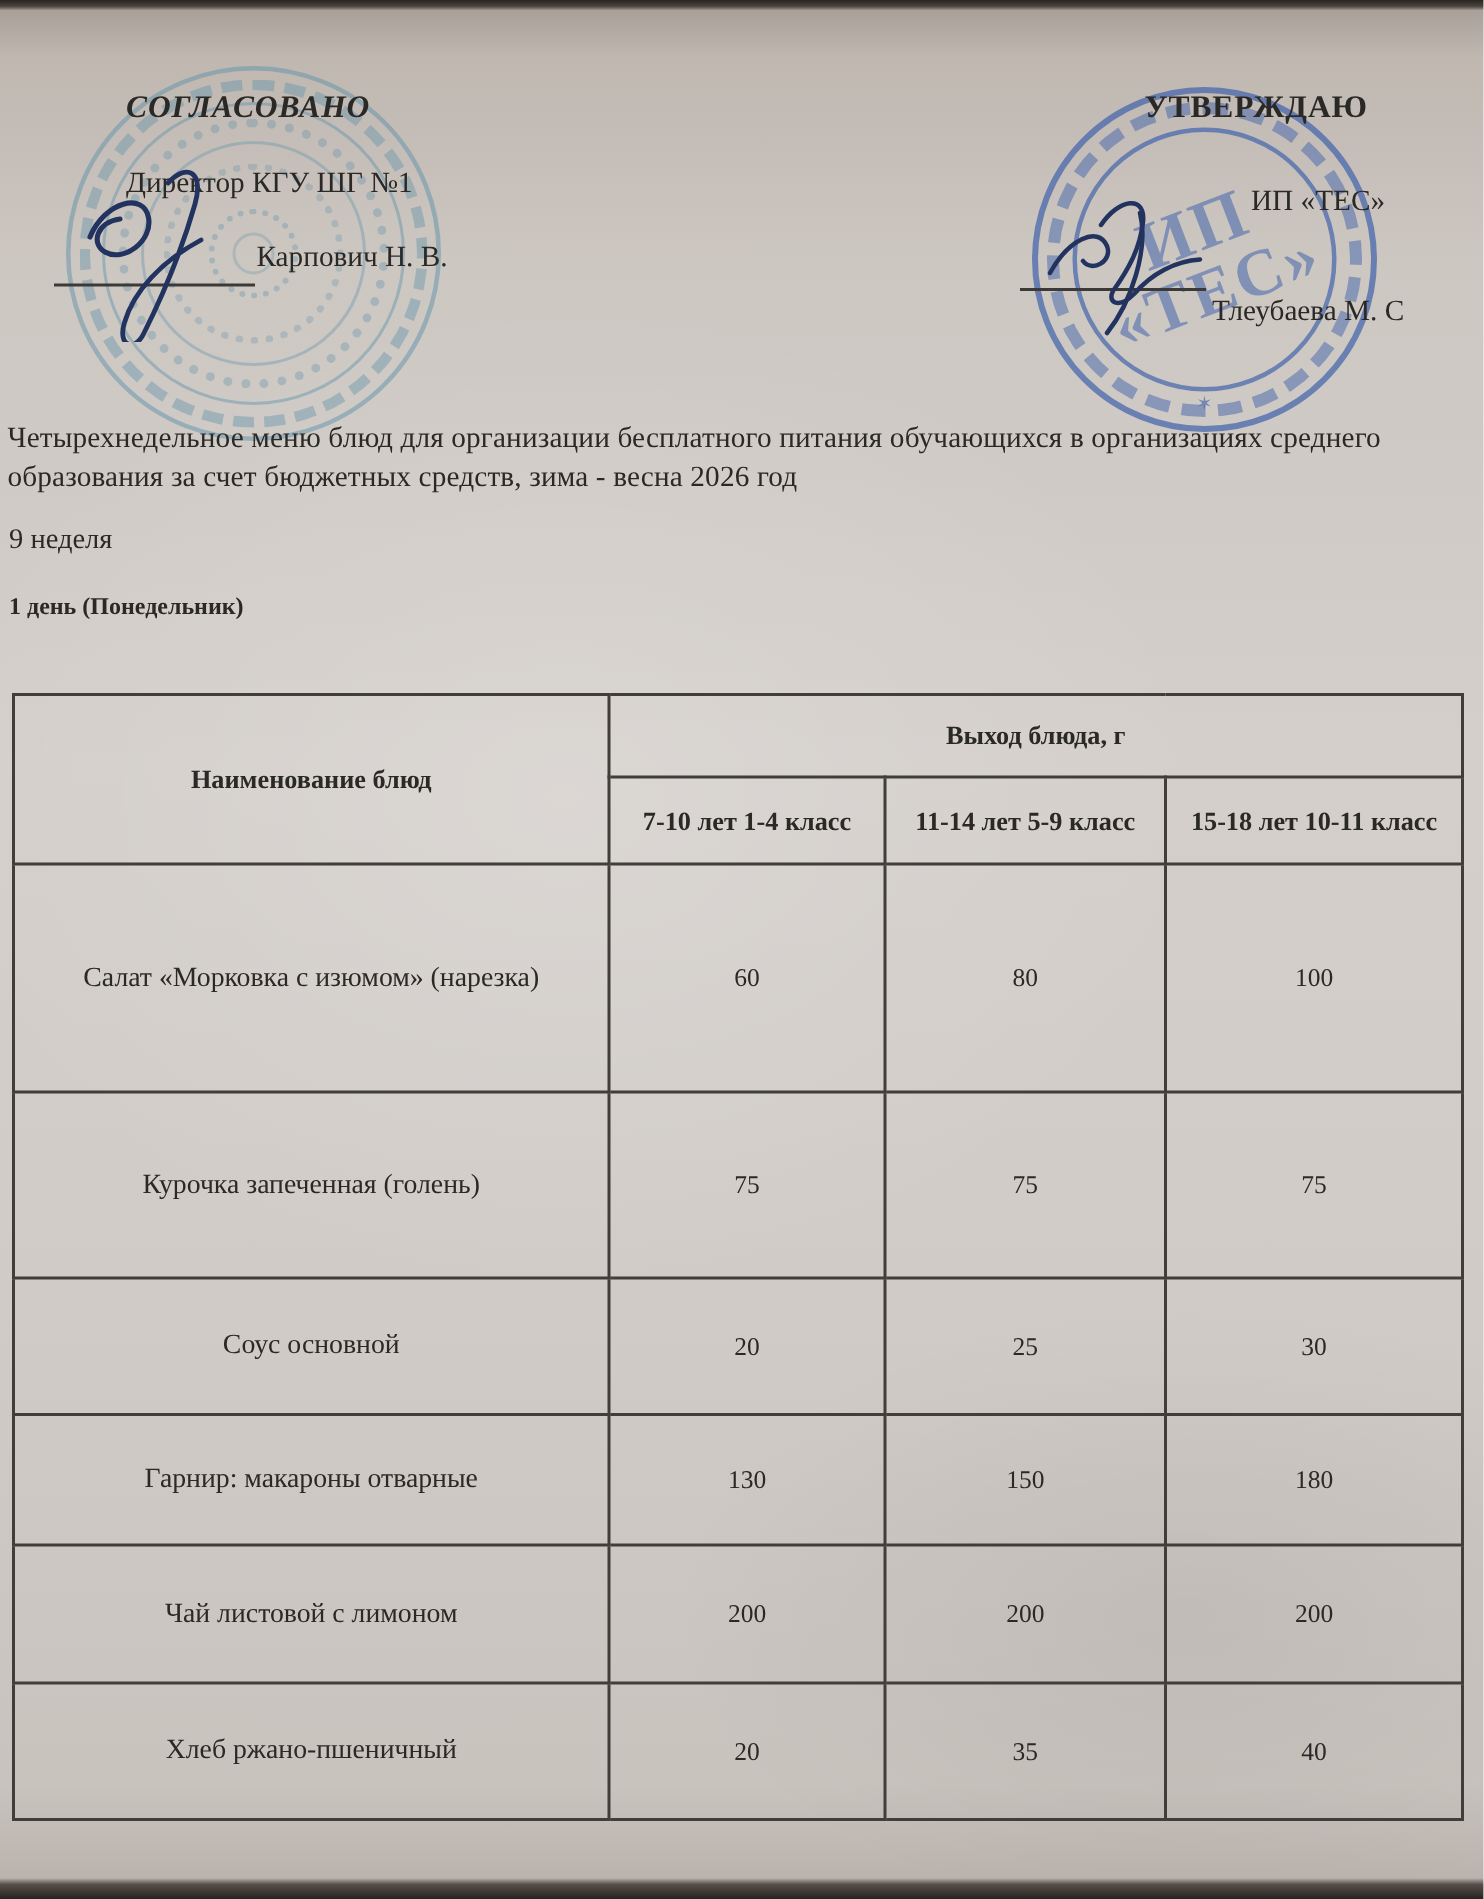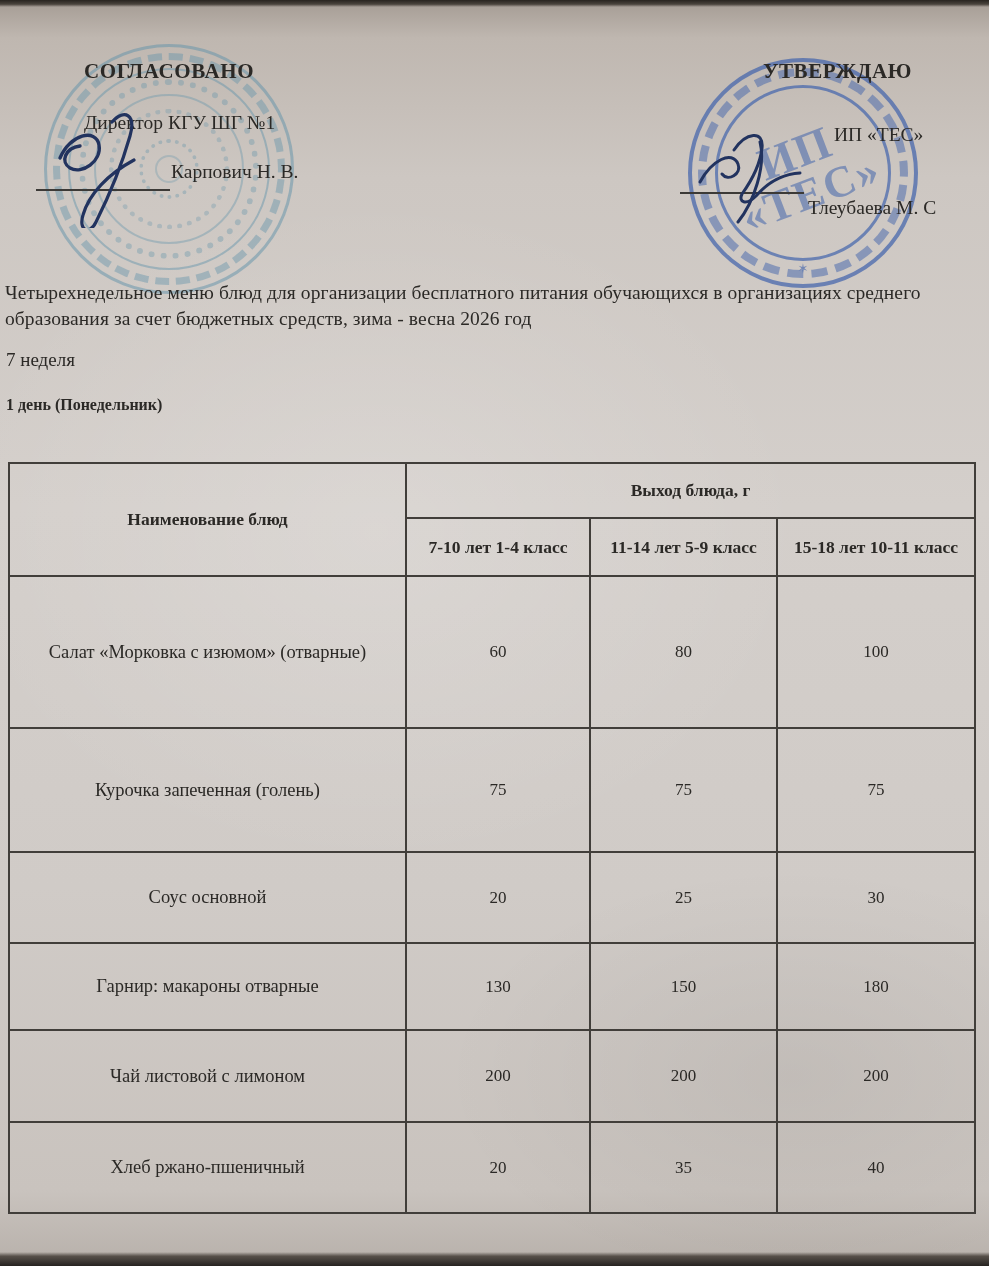--- a/index.html
+++ b/index.html
@@ -92,62 +92,62 @@
 <div class="stamp stamp-right">
   <div class="ring r1"></div>
   <div class="ring r2"></div>
   <div class="stamp-center-text">
     <span>ИП</span>
     <span class="l2">«ТЕС»</span>
   </div>
   <div class="star">✶</div>
 </div>
 
-<div class="txt b" style="left:84px; top:59px; font-size:21px; letter-spacing:0.6px;">СОГЛАСОВАНО</div>
+<div class="txt b" style="left:84px; top:59px; font-size:21px; letter-spacing:0.6px;font-style:italic;">СОГЛАСОВАНО</div>
 <div class="txt" style="left:84px; top:112px; font-size:19.5px;">Директор КГУ ШГ №1</div>
 <div class="txt" style="left:171px; top:161px; font-size:19.5px;">Карпович Н. В.</div>
 <div class="sigline" style="left:36px; top:189px; width:134px;"></div>
 <svg class="sig" style="left:32px; top:88px;" width="150" height="140" viewBox="0 0 150 140">
   <path d="M28,70 C38,46 64,40 67,57 C70,73 50,87 38,80 C28,74 33,60 48,58" stroke-width="3.4"></path>
   <path d="M80,34 C93,20 104,27 98,48 C90,76 77,108 64,134 C58,147 46,143 51,127 C57,106 76,86 102,72" stroke-width="3.2"></path>
 </svg>
 
 <div class="txt b" style="left:763px; top:59px; font-size:21px; letter-spacing:0.6px;font-family:Liberation Serif, serif;">УТВЕРЖДАЮ</div>
 <div class="txt" style="left:834px; top:124px; font-size:19.5px;">ИП «ТЕС»</div>
 <div class="txt" style="left:808px; top:164px; font-size:19.5px;margin-top:33px;">Тлеубаева М. С</div>
 <div class="sigline" style="left:680px; top:192px; width:124px;"></div>
 <svg class="sig" style="left:688px; top:118px;" width="170" height="110" viewBox="0 0 170 110">
   <path d="M12,64 C24,42 44,32 50,46 C54,56 40,64 34,56" stroke-width="3"></path>
   <path d="M46,32 C58,14 76,12 74,30 C72,48 64,62 54,76 C50,84 58,88 68,78 C80,64 96,56 112,55" stroke-width="3"></path>
   <path d="M72,24 C78,48 66,84 50,104" stroke-width="3"></path>
 </svg>
 
 <div class="txt intro">Четырехнедельное меню блюд для организации бесплатного питания обучающихся в организациях среднего образования за счет бюджетных средств, зима - весна 2026 год</div>
-<div class="txt" style="left:6px; top:349px; font-size:19px;">7 неделя</div>
+<div class="txt" style="left:6px; top:349px; font-size:19px;">9 неделя</div>
 <div class="txt b" style="left:6px; top:396px; font-size:16px;">1 день (Понедельник)</div>
 
 <table class="menu">
   <colgroup>
     <col style="width:397px">
       <col style="width:184px">
       <col style="width:187px">
       <col style="width:198px">
   </colgroup>
   <tbody>
       <tr class="hr1">
     <th rowspan="2">Наименование блюд</th>
     <th colspan="3">Выход блюда, г</th>
   </tr>
   <tr class="hr2">
     <th>7-10 лет 1-4 класс</th>
     <th>11-14 лет 5-9 класс</th>
     <th>15-18 лет 10-11 класс</th>
   </tr>
   <tr class="r-0">
-    <td class="dish">Салат «Морковка с изюмом» (отварные)</td>
+    <td class="dish">Салат «Морковка с изюмом» (нарезка)</td>
     <td class="val">60</td>
     <td class="val">80</td>
     <td class="val">100</td>
   </tr>
   <tr class="r-1">
     <td class="dish">Курочка запеченная (голень)</td>
     <td class="val">75</td>
     <td class="val">75</td>
     <td class="val">75</td>
   </tr>

